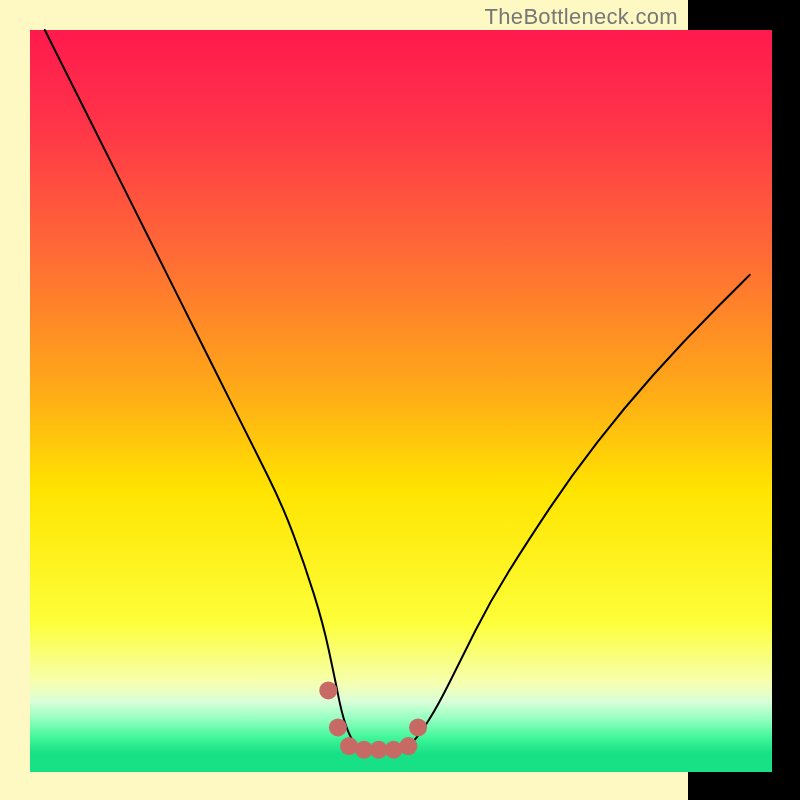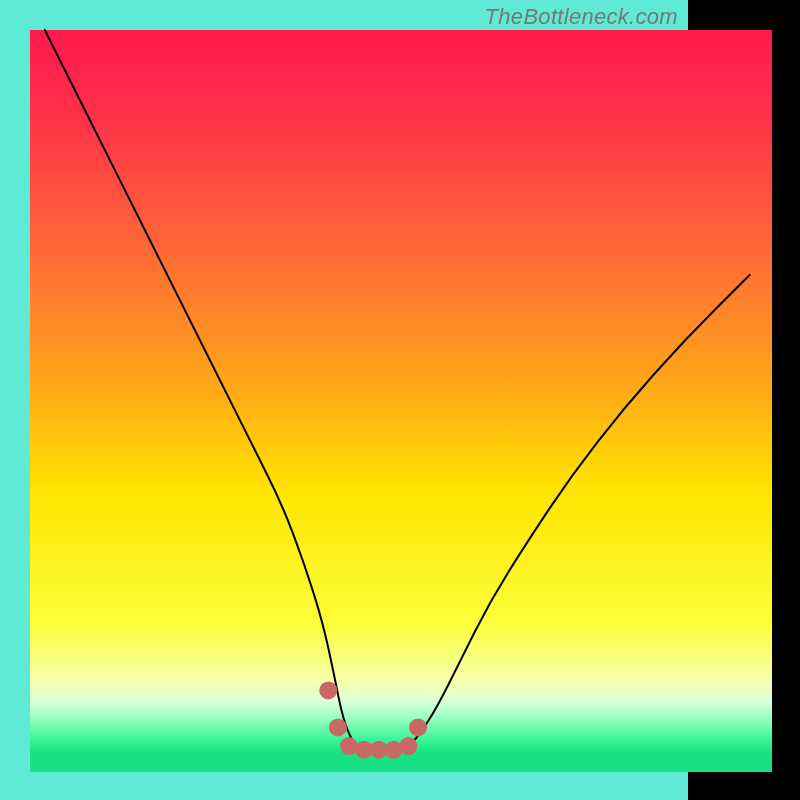--- a/index.html
+++ b/index.html
@@ -8,22 +8,21 @@
     width: 800px;
     height: 800px;
     background: #000;
     overflow: hidden;
     font-family: Arial, Helvetica, sans-serif;
   }
   .stage {
     position: relative;
     width: 688px;
     height: 800px;
-    background: #5eead4;
-    font-style: italic;
+    background: #fef9c3;
   }
   .watermark {
     position: absolute;
     top: 4px;
     right: 10px;
     color: #777;
     font-size: 22px;
     font-weight: 500;
     letter-spacing: 0.3px;
     z-index: 10;

